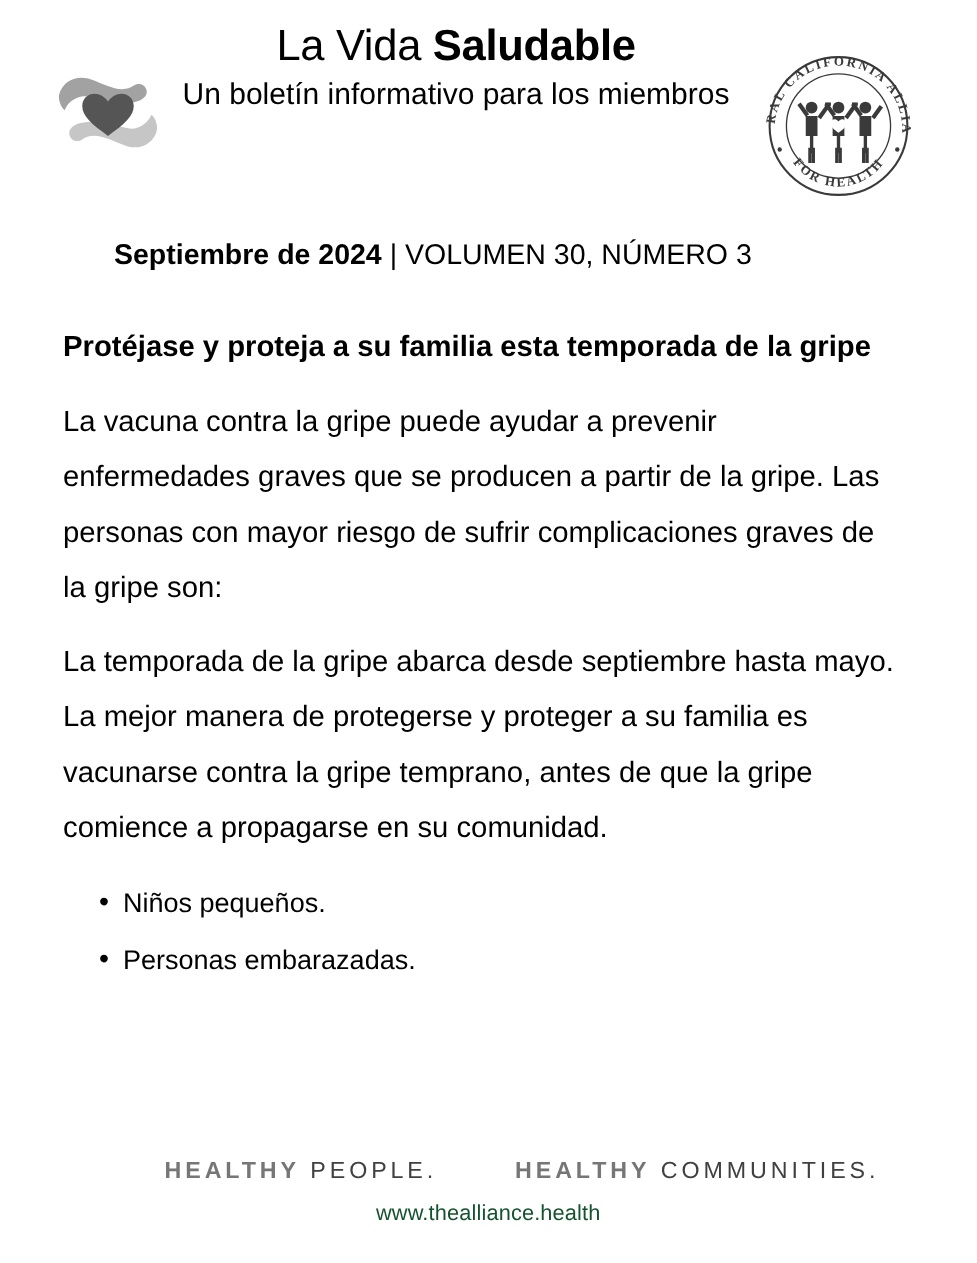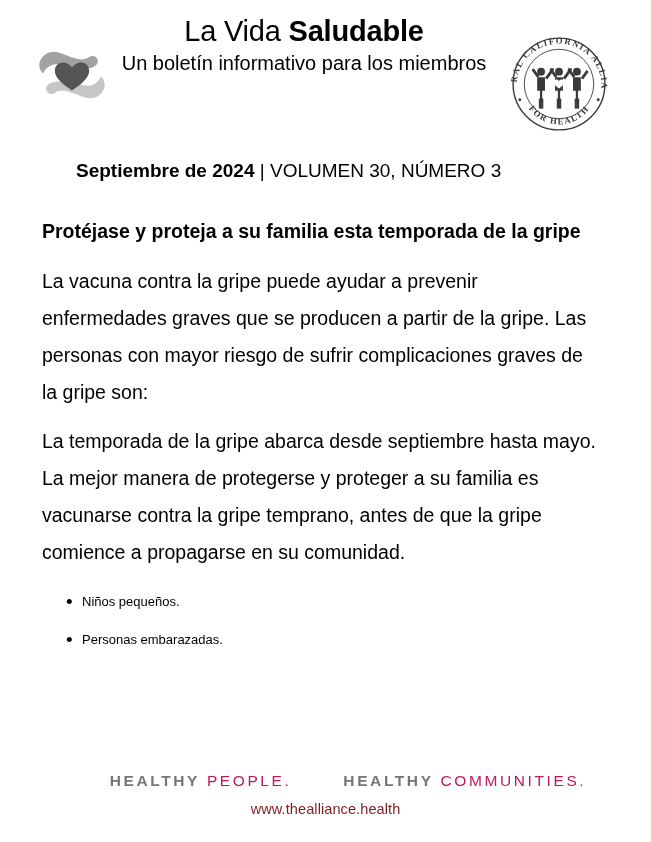--- a/index.html
+++ b/index.html
@@ -93,21 +93,21 @@
     font-weight: 400;
     line-height: 37px;
     margin: 0 0 12px 0;
   }
   .risk-list {
     list-style: none;
     margin: 4px 0 0 0;
     padding: 0;
   }
   .risk-list li {
-    font-size: 13px;
+    font-size: 18px;
     line-height: 38px;
     padding-left: 40px;
     position: relative;
   }
   .risk-list li::before {
     content: "\2022";
     position: absolute;
     left: 24px;
     top: 0;
     font-size: 19px;
@@ -127,26 +127,26 @@
     line-height: 22px;
     white-space: nowrap;
   }
   .tagline .tg-strong {
     font-weight: 700;
     color: #767676;
     margin-left: 45px;
   }
   .tagline .tg-light {
     font-weight: 400;
-    color: #be185d;
+    color: #404040;
     margin-top: 12px;
   }
   .footer-url {
     font-size: 14.5px;
-    color: #7f1d1d;
+    color: #14532d;
     margin-top: 9px;
     letter-spacing: 0.1px;
   }
 </style>
 </head>
 <body>
 
 <div class="masthead">
 
   <svg class="hands-logo" viewBox="0 0 100 100">

